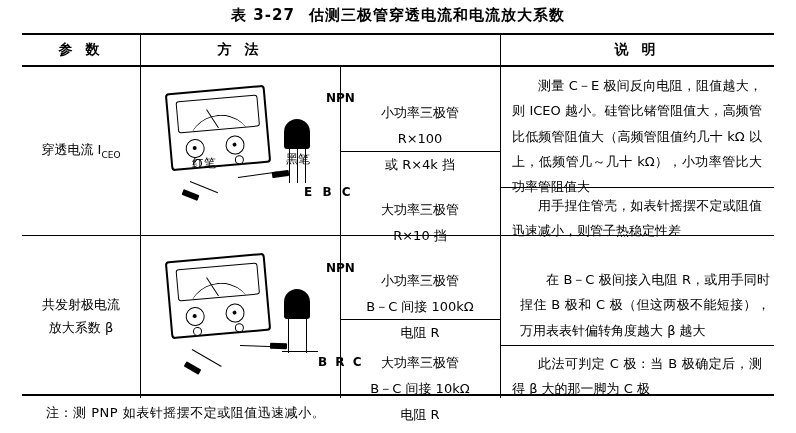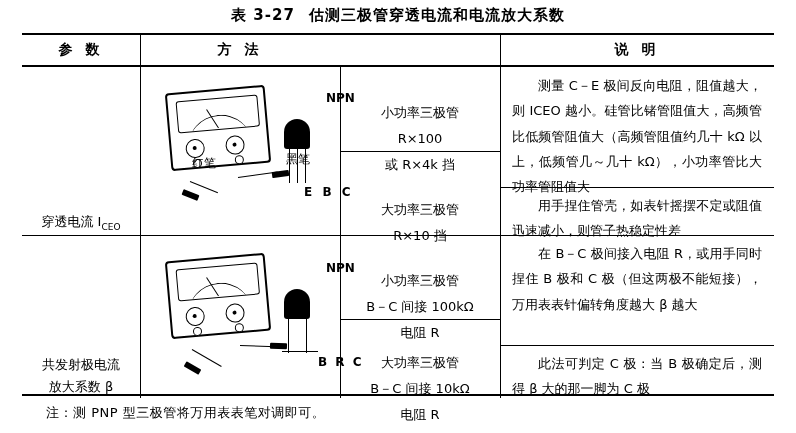--- a/index.html
+++ b/index.html
@@ -48,21 +48,21 @@
 
   .body{position:relative;height:331px;}
   .rowdiv{
     position:absolute;left:0;width:752px;height:0;
     border-top:1.5px solid #000;
   }
 
   
   .cellbox{position:absolute;box-sizing:border-box;}
   .param-label{
-    display:flex;align-items:flex-end;justify-content:center;
+    display:flex;align-items:center;justify-content:center;
     text-align:center;font-size:13px;line-height:1.7;
   }
   .method-col{font-size:13px;}
 
   .cond{
     display:flex;flex-direction:column;align-items:center;justify-content:center;
     font-size:13px;line-height:2.0;text-align:center;margin-top:30px;
   }
   .desc{
     font-size:13px;line-height:1.95;text-align:justify;
@@ -244,25 +244,25 @@
         <div>小功率三极管</div>
         <div>B－C 间接 100kΩ</div>
         <div>电阻 R</div>
       </div>
       <div class="cellbox cond c3" style="top:252px;height:79px;">
         <div>大功率三极管</div>
         <div>B－C 间接 10kΩ</div>
         <div>电阻 R</div>
       </div>
 
-      <div class="cellbox desc c4" style="top:168px;height:110px;display:flex;align-items:flex-start;">
+      <div class="cellbox desc c4" style="top:168px;height:110px;display:flex;align-items:flex-end;margin-left:8px;">
         <p>在 B－C 极间接入电阻 R，或用手同时捏住 B 极和 C 极（但这两极不能短接），万用表表针偏转角度越大 β 越大</p>
       </div>
       <div class="cellbox desc c4" style="top:278px;height:53px;">
         <p>此法可判定 C 极：当 B 极确定后，测得 β 大的那一脚为 C 极</p>
       </div>
 
     </div>
   </div>
 
-  <div class="note">注：测 PNP 型三极管将万用表表笔对调即可。</div>
+  <div class="note">注：测 PNP 如表针摇摆不定或阻值迅速减小。</div>
 
 </div>
 
 </body></html>

